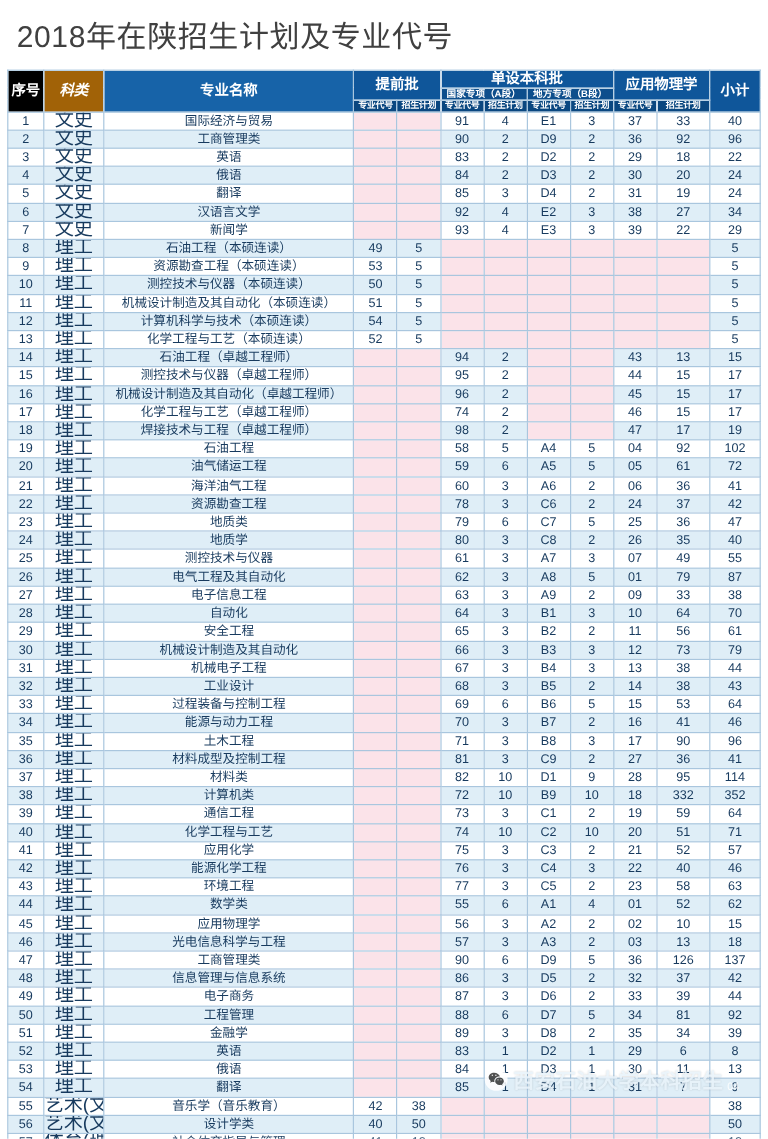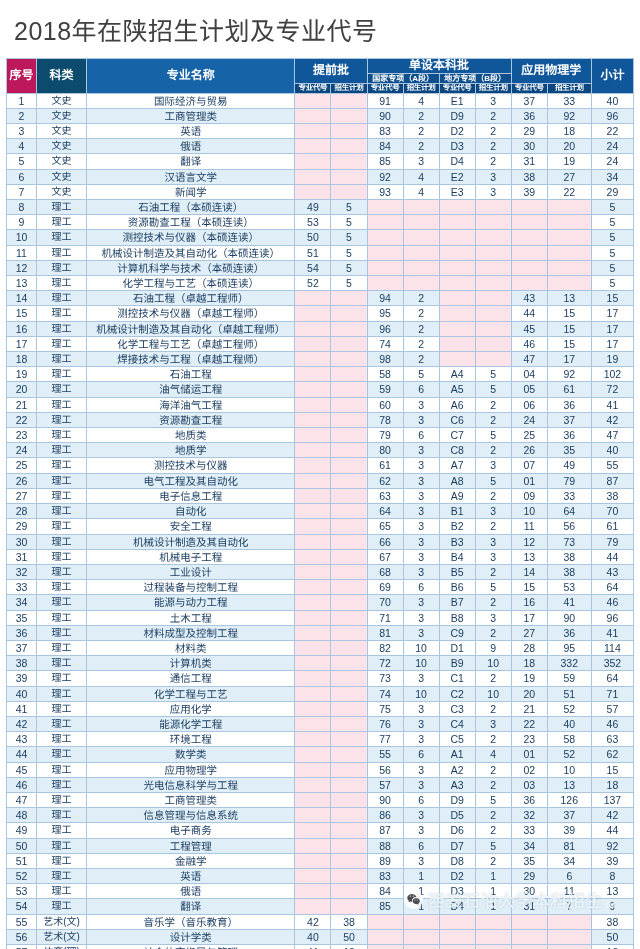--- a/index.html
+++ b/index.html
@@ -54,22 +54,22 @@
   }
 
   
   thead th {
     background: #1461a5;
     color: #ffffff;
     border: 1px solid #2b72b0;
     font-weight: bold;
     line-height: 1.15;
   }
-  th.h-seq      { background: #be185d; }
-  th.h-cat      { background: #0c4a6e; }
+  th.h-seq      { background: #000000; }
+  th.h-cat      { background: #a16207; font-style: italic; }
   th.h-major    { background: #1763a8; }
   th.h-group    { background: #0f569a; }
   th.h-sub      { background: #0d4e8c; font-size: 8px; font-weight: bold; }
   th.h-subsub   { background: #0a4780; font-size: 7.5px; font-weight: bold; letter-spacing: -0.3px; }
   th.h-total    { background: #0f569a; }
 
   th.h-big { font-size: 12px; }
 
   
   tbody tr { height: 14.2px; }
@@ -78,21 +78,21 @@
   tbody tr.odd  td { background: #ffffff; }
   tbody tr.even td { background: #dfeef7; }
 
   td.c-major {
     text-align: left;
     padding-left: 10px;
     font-size: 10.5px;
     margin-top: 21px;
   }
   td.c-seq { font-size: 10.5px; }
-  td.c-cat { font-size: 10px; }
+  td.c-cat { font-size: 16px; }
 
   
   td.blank { background: #fbe3e9 !important; }
 
   
   .watermark {
     position: absolute;
     right: 24px;
     bottom: 37px;
     display: flex;

